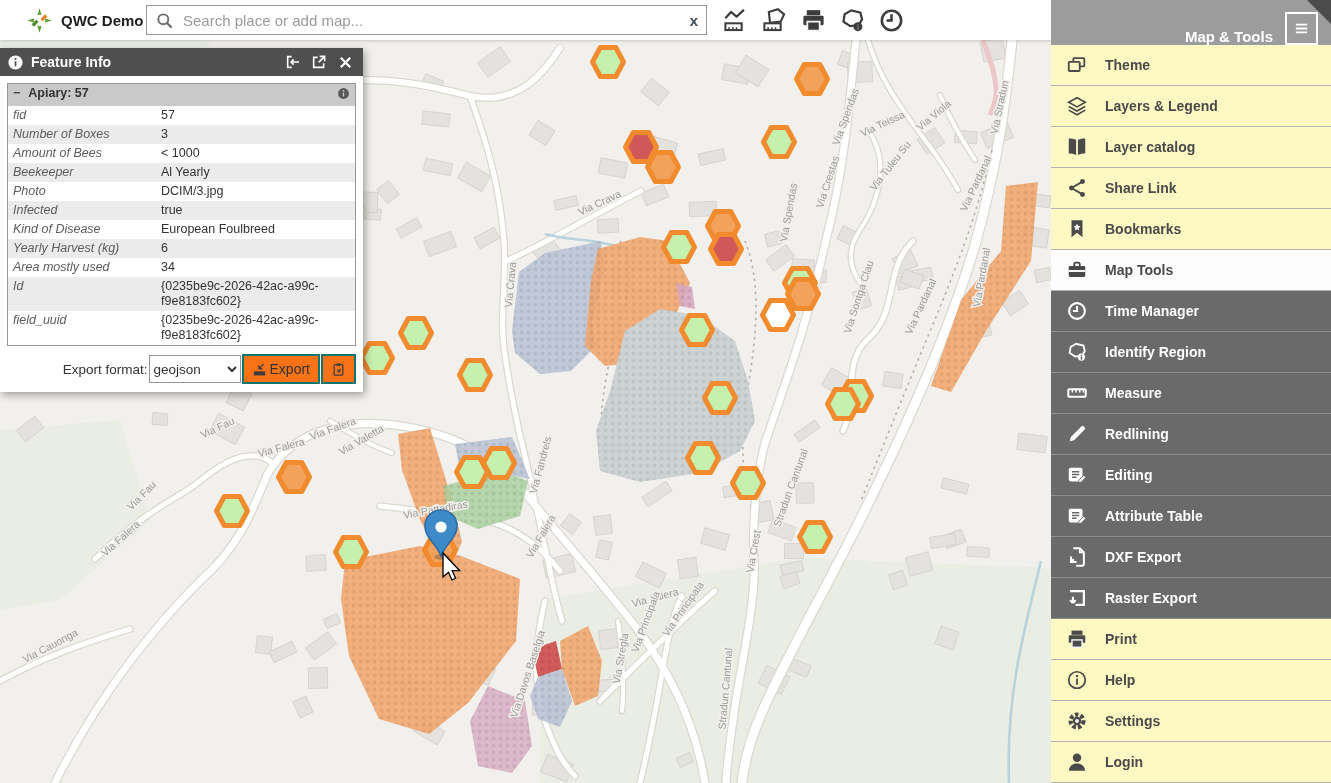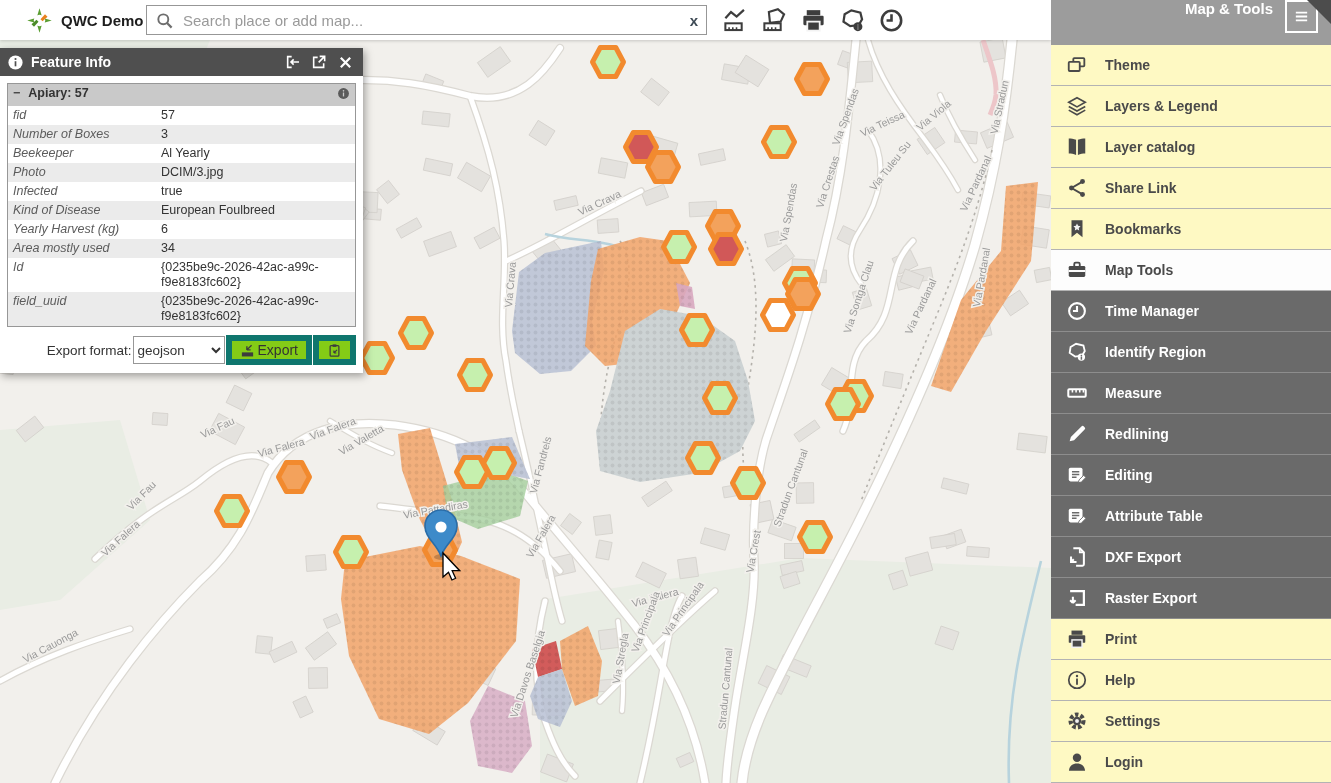--- a/index.html
+++ b/index.html
@@ -35,27 +35,27 @@
   .collapse-minus{font-weight:bold;color:#444;}
   .attr-head-title{flex:1;}
   table.attribs td{padding:2px 5px;vertical-align:top;line-height:1.2;}
   tr.attr-row:nth-child(odd) td{background:#ebebeb;}
   tr.attr-row:nth-child(even) td{background:#ffffff;}
   td.attr-label{font-style:italic;color:#5c5c5c;width:138px;}
   td.attr-value{word-break:break-word;}
   .fi-export{margin-top:8px;display:flex;align-items:center;justify-content:flex-end;gap:1px;font-size:13.5px;color:#333;}
   .fi-export select{height:28px;width:92px;border:1px solid #979797;background:#fff;font-size:13.5px;
                     font-family:"Liberation Sans",sans-serif;color:#333;}
-  .fi-btn{height:30px;border:6px solid #0f766e;background:#84cc16;display:flex;align-items:center;
+  .fi-btn{height:30px;border:2px solid #0f766e;background:#f97316;display:flex;align-items:center;
           padding:0 8px;gap:3px;font-size:14px;color:#333;cursor:pointer;text-align:right;}
 
   
   .sidebar{position:absolute;left:1051px;top:0;width:280px;height:783px;background:#f3f3f3;z-index:30;
            display:flex;flex-direction:column;}
-  .sb-header{height:45px;background:#9c9c9c;position:relative;display:flex;align-items:flex-start;
+  .sb-header{height:45px;background:#9c9c9c;position:relative;display:flex;align-items:flex-end;
              justify-content:flex-end;gap:12px;padding-right:13px;flex:none;padding-left:36px;}
   .sb-title{color:#fff;font-weight:bold;font-size:15px;}
   .sb-menu-btn{width:29px;height:29px;border:2px solid #fff;color:#fff;display:flex;align-items:center;
                justify-content:center;cursor:pointer;}
   .sb-fold{position:absolute;right:0;top:0;width:0;height:0;
            border-left:24px solid transparent;border-top:24px solid #4c4c4c;}
   .sb-filter{height:37px;display:flex;align-items:center;gap:9px;padding:0 11px;border-bottom:1px solid #6f6f6f;flex:none;}
   .sb-filter .ficon{color:#4f4f4f;display:flex;}
   .filter-wrap{position:relative;flex:1;display:flex;}
   .filter-wrap input{flex:1;height:26px;border:1px solid #979797;padding:0 26px 0 8px;font-size:13.5px;
@@ -476,20 +476,24 @@
         </tr>
       <tr class="attr-row">
             <td class="attr-label">fid</td>
             <td class="attr-value">57</td>
           </tr>
           <tr class="attr-row">
             <td class="attr-label">Number of Boxes</td>
             <td class="attr-value">3</td>
           </tr>
           <tr class="attr-row">
+            <td class="attr-label">Amount of Bees</td>
+            <td class="attr-value">&lt; 1000</td>
+          </tr>
+          <tr class="attr-row">
             <td class="attr-label">Beekeeper</td>
             <td class="attr-value">Al Yearly</td>
           </tr>
           <tr class="attr-row">
             <td class="attr-label">Photo</td>
             <td class="attr-value">DCIM/3.jpg</td>
           </tr>
           <tr class="attr-row">
             <td class="attr-label">Infected</td>
             <td class="attr-value">true</td>

